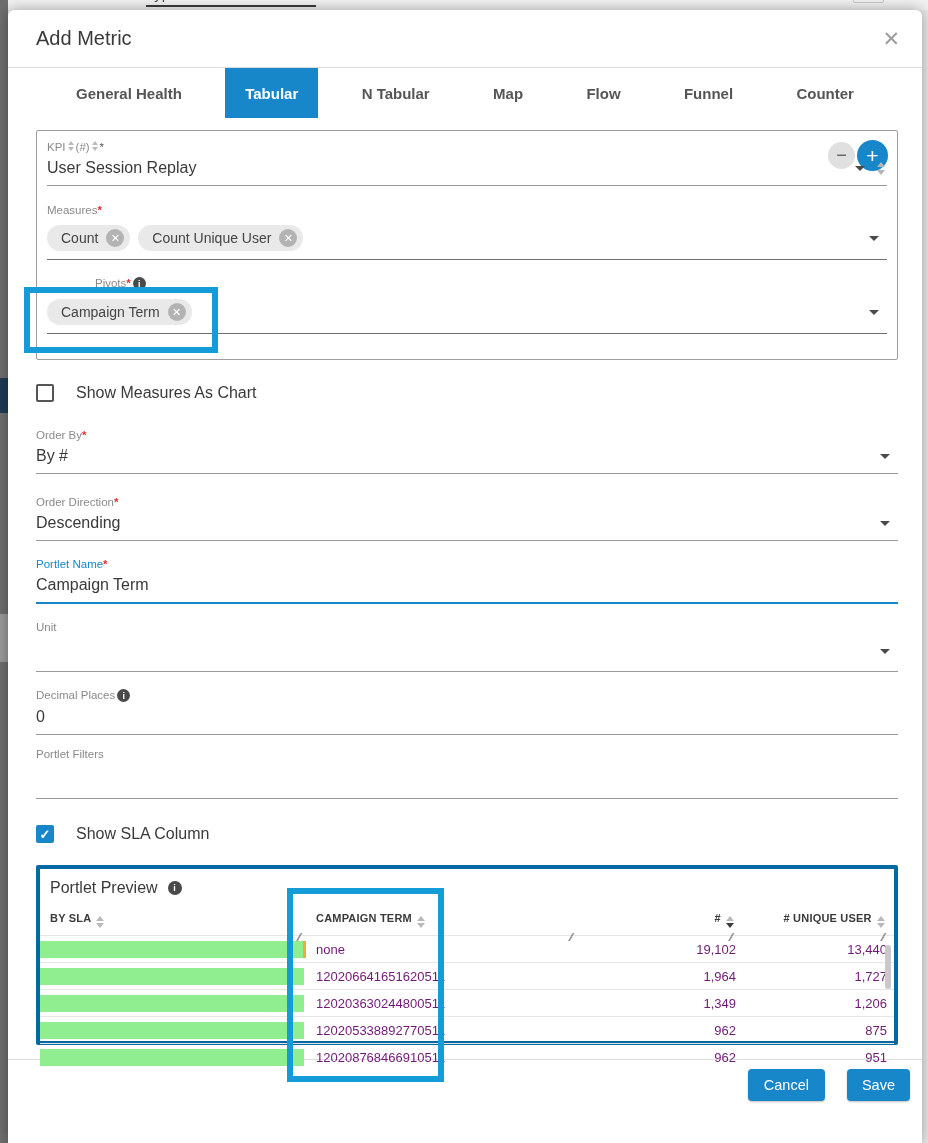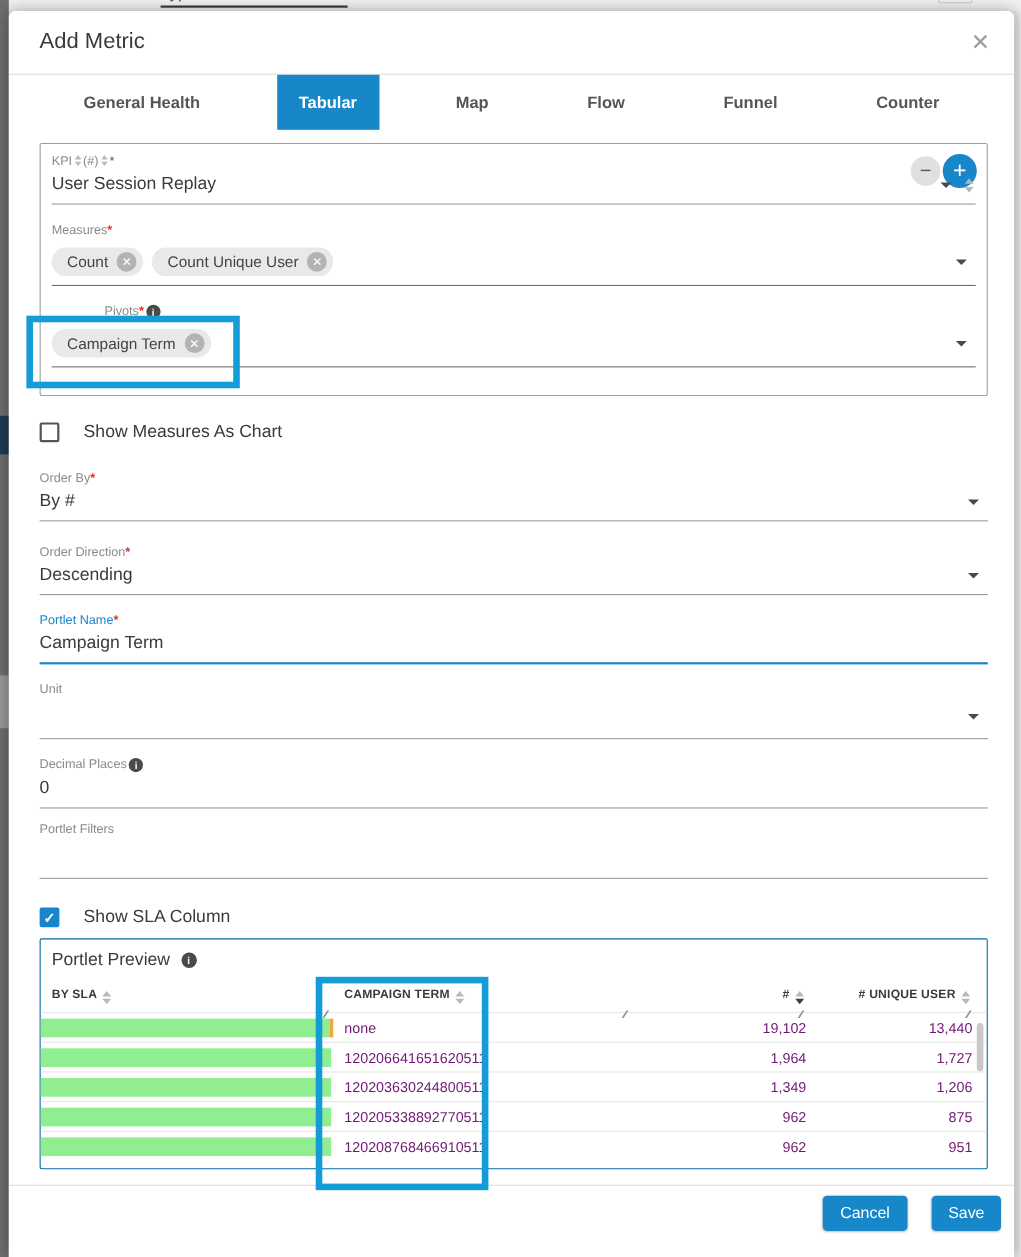--- a/index.html
+++ b/index.html
@@ -118,22 +118,22 @@
 
   .field { margin-top:22px; }
   .field.first { margin-top:27px; }
   .field.tight { margin-top:17px; }
   .fval.focus { border-bottom:2px solid #1787c9; }
   .flabel.blue { color:#1787c9; }
   .fval.tall { min-height:36px; }
 
   
   .preview-box {
-    position:relative; margin-top:10px; height:210px;
-    border:1px solid #0369a1; border-radius:2px; padding:10px 0 0 0;
+    position:relative; margin-top:22px; height:180px;
+    border:4px solid #0369a1; border-radius:2px; padding:10px 0 0 0;
   }
   .pv-title { display:flex; align-items:center; gap:8px; font-size:16px; color:#3a3a3a; padding-left:10px; }
   .pv-title .info-i { width:14px; height:14px; }
   .pv-table { margin-top:8px; position:relative; }
   .pv-head { display:grid; grid-template-columns:266px 272px 160px 149px 12px;
     align-items:center; height:30px; font-size:11px; font-weight:bold; color:#3a3a3a;
     letter-spacing:.2px; position:relative; }
   .pv-head .c1 { padding-left:10px; }
   .pv-head .c2 { padding-left:10px; }
   .pv-head .c3 { text-align:right; padding-right:2px; }
@@ -186,20 +186,21 @@
 
 <div class="modal">
   <div class="m-header">
     <div class="m-title">Add Metric</div>
     <div class="m-close">✕</div>
   </div>
 
   <div class="tabbar">
     <div class="tab">General Health</div>
     <div class="tab active">Tabular</div>
+    <div class="tab">N Tabular</div>
     <div class="tab">Map</div>
     <div class="tab">Flow</div>
     <div class="tab">Funnel</div>
     <div class="tab">Counter</div>
   </div>
 
   <div class="m-body">
 
     <div class="kpi-box">
       <div class="kpi-actions">

